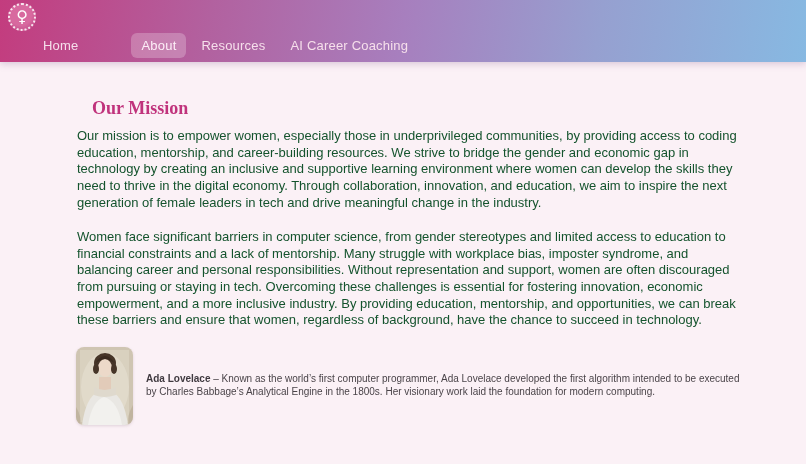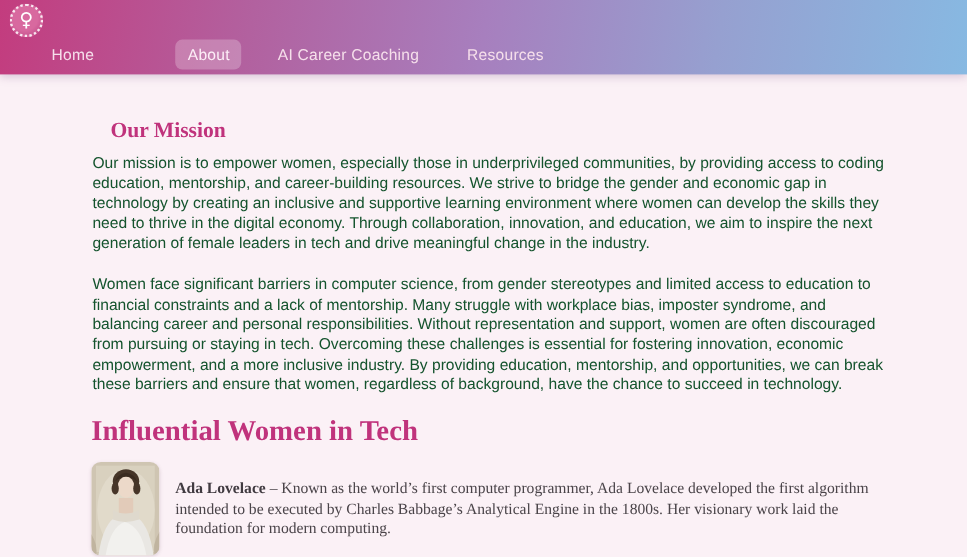--- a/index.html
+++ b/index.html
@@ -32,21 +32,21 @@
   .logo .venus {
     color: #ffffff;
     font-family: "DejaVu Sans", sans-serif;
     font-size: 16px;
     font-weight: bold;
     line-height: 1;
     margin-top: -1px;
   }
   .main-nav {
     display: flex;
-    gap: 20px;
+    gap: 5px;
     margin: 2px 0 0 25px;
     align-items: center;
   }
   .main-nav a {
     display: inline-block;
     color: #f6dfeb;
     font-size: 13px;
     letter-spacing: 0.2px;
     text-decoration: none;
     padding: 5px 10px;
@@ -92,53 +92,51 @@
   }
   .woman-photo {
     width: 57px; height: 78px;
     border-radius: 8px;
     overflow: hidden;
     flex: none;
     box-shadow: 0 1px 3px rgba(100, 70, 90, 0.18);
   }
   .woman-photo svg { display: block; }
   .woman-text {
-    font-size: 13px;
+    font-size: 10px;
     line-height: 1.28;
     color: #4a4449;
     max-width: 598px;
-    font-family: Liberation Serif, serif;
   }
   .woman-text strong {
     font-weight: bold;
     color: #403a40;
   }
 </style>
 </head>
 <body>
 
 <header class="site-header">
   <div class="logo">
     <span class="venus">♀</span>
   </div>
   <nav class="main-nav">
     <a>Home</a>
     <a class="active">About</a>
+    <a>Resources</a>
     <a>AI Career Coaching</a>
-    <a>Resources</a>
   </nav>
 </header>
 
 <main class="content">
 
   <h2 class="mission-title">Our Mission</h2>
   <p class="body-text">Our mission is to empower women, especially those in underprivileged communities, by providing access to coding education, mentorship, and career-building resources. We strive to bridge the gender and economic gap in technology by creating an inclusive and supportive learning environment where women can develop the skills they need to thrive in the digital economy. Through collaboration, innovation, and education, we aim to inspire the next generation of female leaders in tech and drive meaningful change in the industry.</p>
   <p class="body-text">Women face significant barriers in computer science, from gender stereotypes and limited access to education to financial constraints and a lack of mentorship. Many struggle with workplace bias, imposter syndrome, and balancing career and personal responsibilities. Without representation and support, women are often discouraged from pursuing or staying in tech. Overcoming these challenges is essential for fostering innovation, economic empowerment, and a more inclusive industry. By providing education, mentorship, and opportunities, we can break these barriers and ensure that women, regardless of background, have the chance to succeed in technology.</p>
 
-  <h1 class="influential-title">Influential Women in Tech</h1>
 
   <div class="woman-row">
     <div class="woman-photo">
       <svg width="57" height="78" viewBox="0 0 57 78" xmlns="http://www.w3.org/2000/svg">
         <rect width="57" height="78" fill="#cfc5b2"></rect>
         <rect x="4" y="3" width="49" height="72" fill="#ddd5c5" opacity="0.7"></rect>
         <ellipse cx="29" cy="40" rx="24" ry="34" fill="#e6e0d2" opacity="0.6"></ellipse>
         <path d="M6 78 Q10 50 22 45 L36 45 Q48 50 52 78 Z" fill="#e9e7e3"></path>
         <path d="M12 78 Q16 54 28 50 Q42 54 46 78 Z" fill="#f2f1ee"></path>
         <rect x="23" y="30" width="12" height="14" fill="#e2cbb9"></rect>

